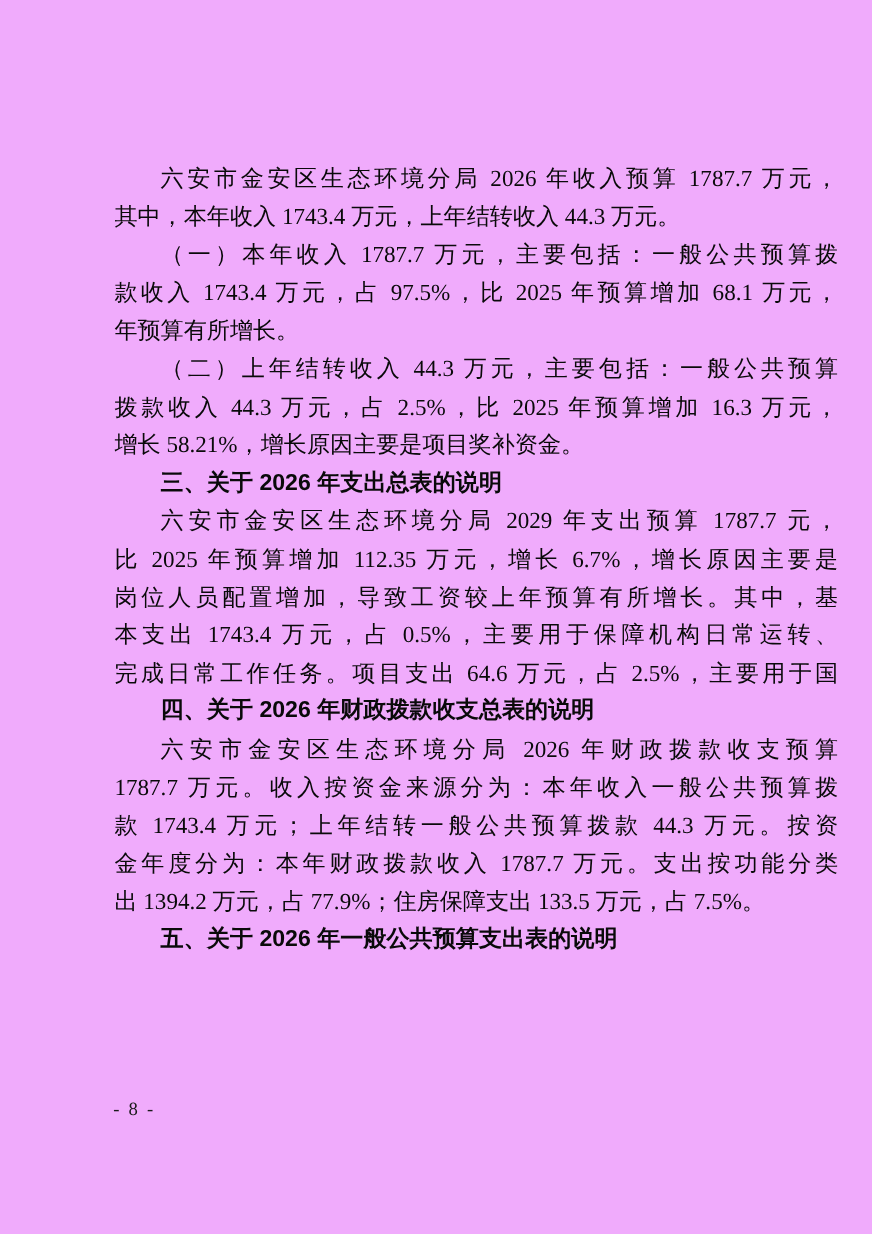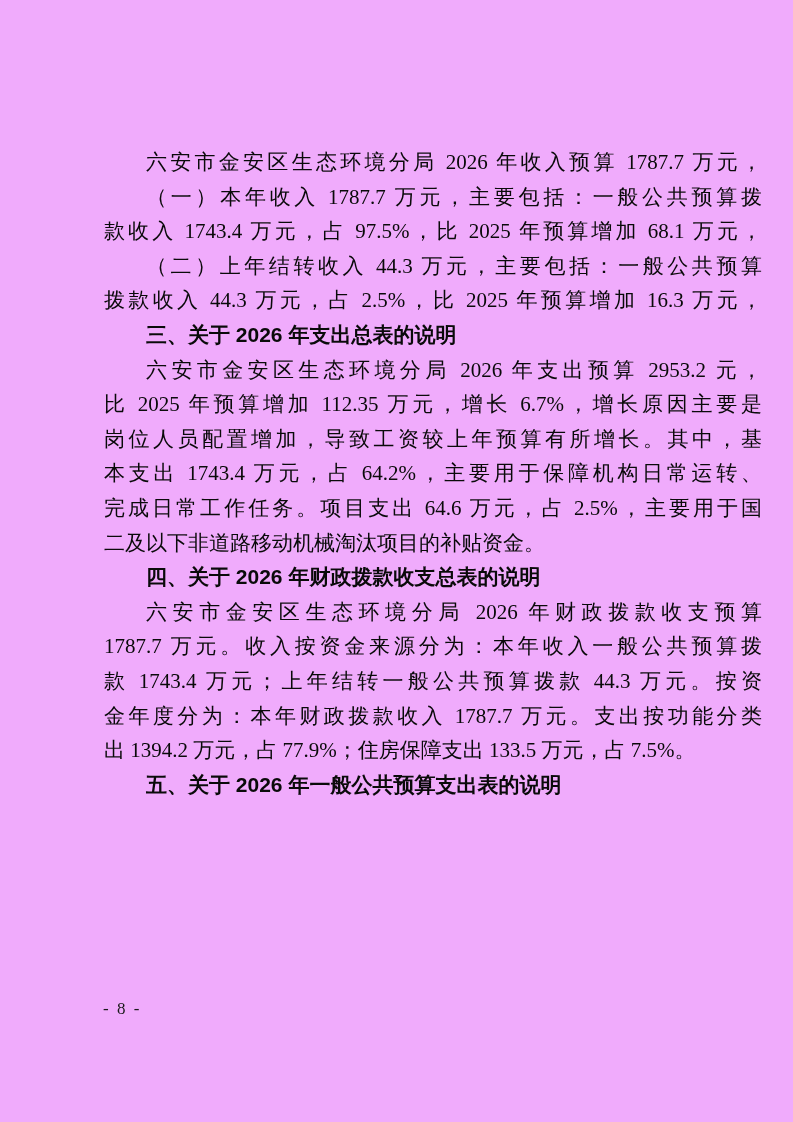--- a/index.html
+++ b/index.html
@@ -56,35 +56,37 @@
     font-family: "Liberation Serif", serif;
   }
 </style>
 </head>
 <body>
 
 <div class="page">
   <div class="content">
 
     <div class="ln ind full">六安市金安区生态环境分局 2026 年收入预算 1787.7 万元，</div>
+    <div class="ln end">其中，本年收入 1743.4 万元，上年结转收入 44.3 万元。</div>
 
     <div class="ln ind full">（一）本年收入 1787.7 万元，主要包括：一般公共预算拨</div>
     <div class="ln full">款收入 1743.4 万元，占 97.5%，比 2025 年预算增加 68.1 万元，</div>
+    <div class="ln end">年预算有所增长。</div>
 
     <div class="ln ind full">（二）上年结转收入 44.3 万元，主要包括：一般公共预算</div>
     <div class="ln full">拨款收入 44.3 万元，占 2.5%，比 2025 年预算增加 16.3 万元，</div>
+    <div class="ln end">增长 58.21%，增长原因主要是项目奖补资金。</div>
 
     <div class="ln ind hd">三、关于 2026 年支出总表的说明</div>
 
-    <div class="ln ind full">六安市金安区生态环境分局 2026 年支出预算 2953.2 元，</div>
+    <div class="ln ind full">六安市金安区生态环境分局 2029 年支出预算 1787.7 元，</div>
     <div class="ln full">比 2025 年预算增加 112.35 万元，增长 6.7%，增长原因主要是</div>
     <div class="ln full">岗位人员配置增加，导致工资较上年预算有所增长。其中，基</div>
-    <div class="ln full">本支出 1743.4 万元，占 64.2%，主要用于保障机构日常运转、</div>
+    <div class="ln full">本支出 1743.4 万元，占 0.5%，主要用于保障机构日常运转、</div>
     <div class="ln full">完成日常工作任务。项目支出 64.6 万元，占 2.5%，主要用于国</div>
-    <div class="ln end">二及以下非道路移动机械淘汰项目的补贴资金。</div>
 
     <div class="ln ind hd">四、关于 2026 年财政拨款收支总表的说明</div>
 
     <div class="ln ind full">六安市金安区生态环境分局 2026 年财政拨款收支预算</div>
     <div class="ln full">1787.7 万元。收入按资金来源分为：本年收入一般公共预算拨</div>
     <div class="ln full">款 1743.4 万元；上年结转一般公共预算拨款 44.3 万元。按资</div>
     <div class="ln full">金年度分为：本年财政拨款收入 1787.7 万元。支出按功能分类</div>
     <div class="ln end">出 1394.2 万元，占 77.9%；住房保障支出 133.5 万元，占 7.5%。</div>
 
     <div class="ln ind hd">五、关于 2026 年一般公共预算支出表的说明</div>

